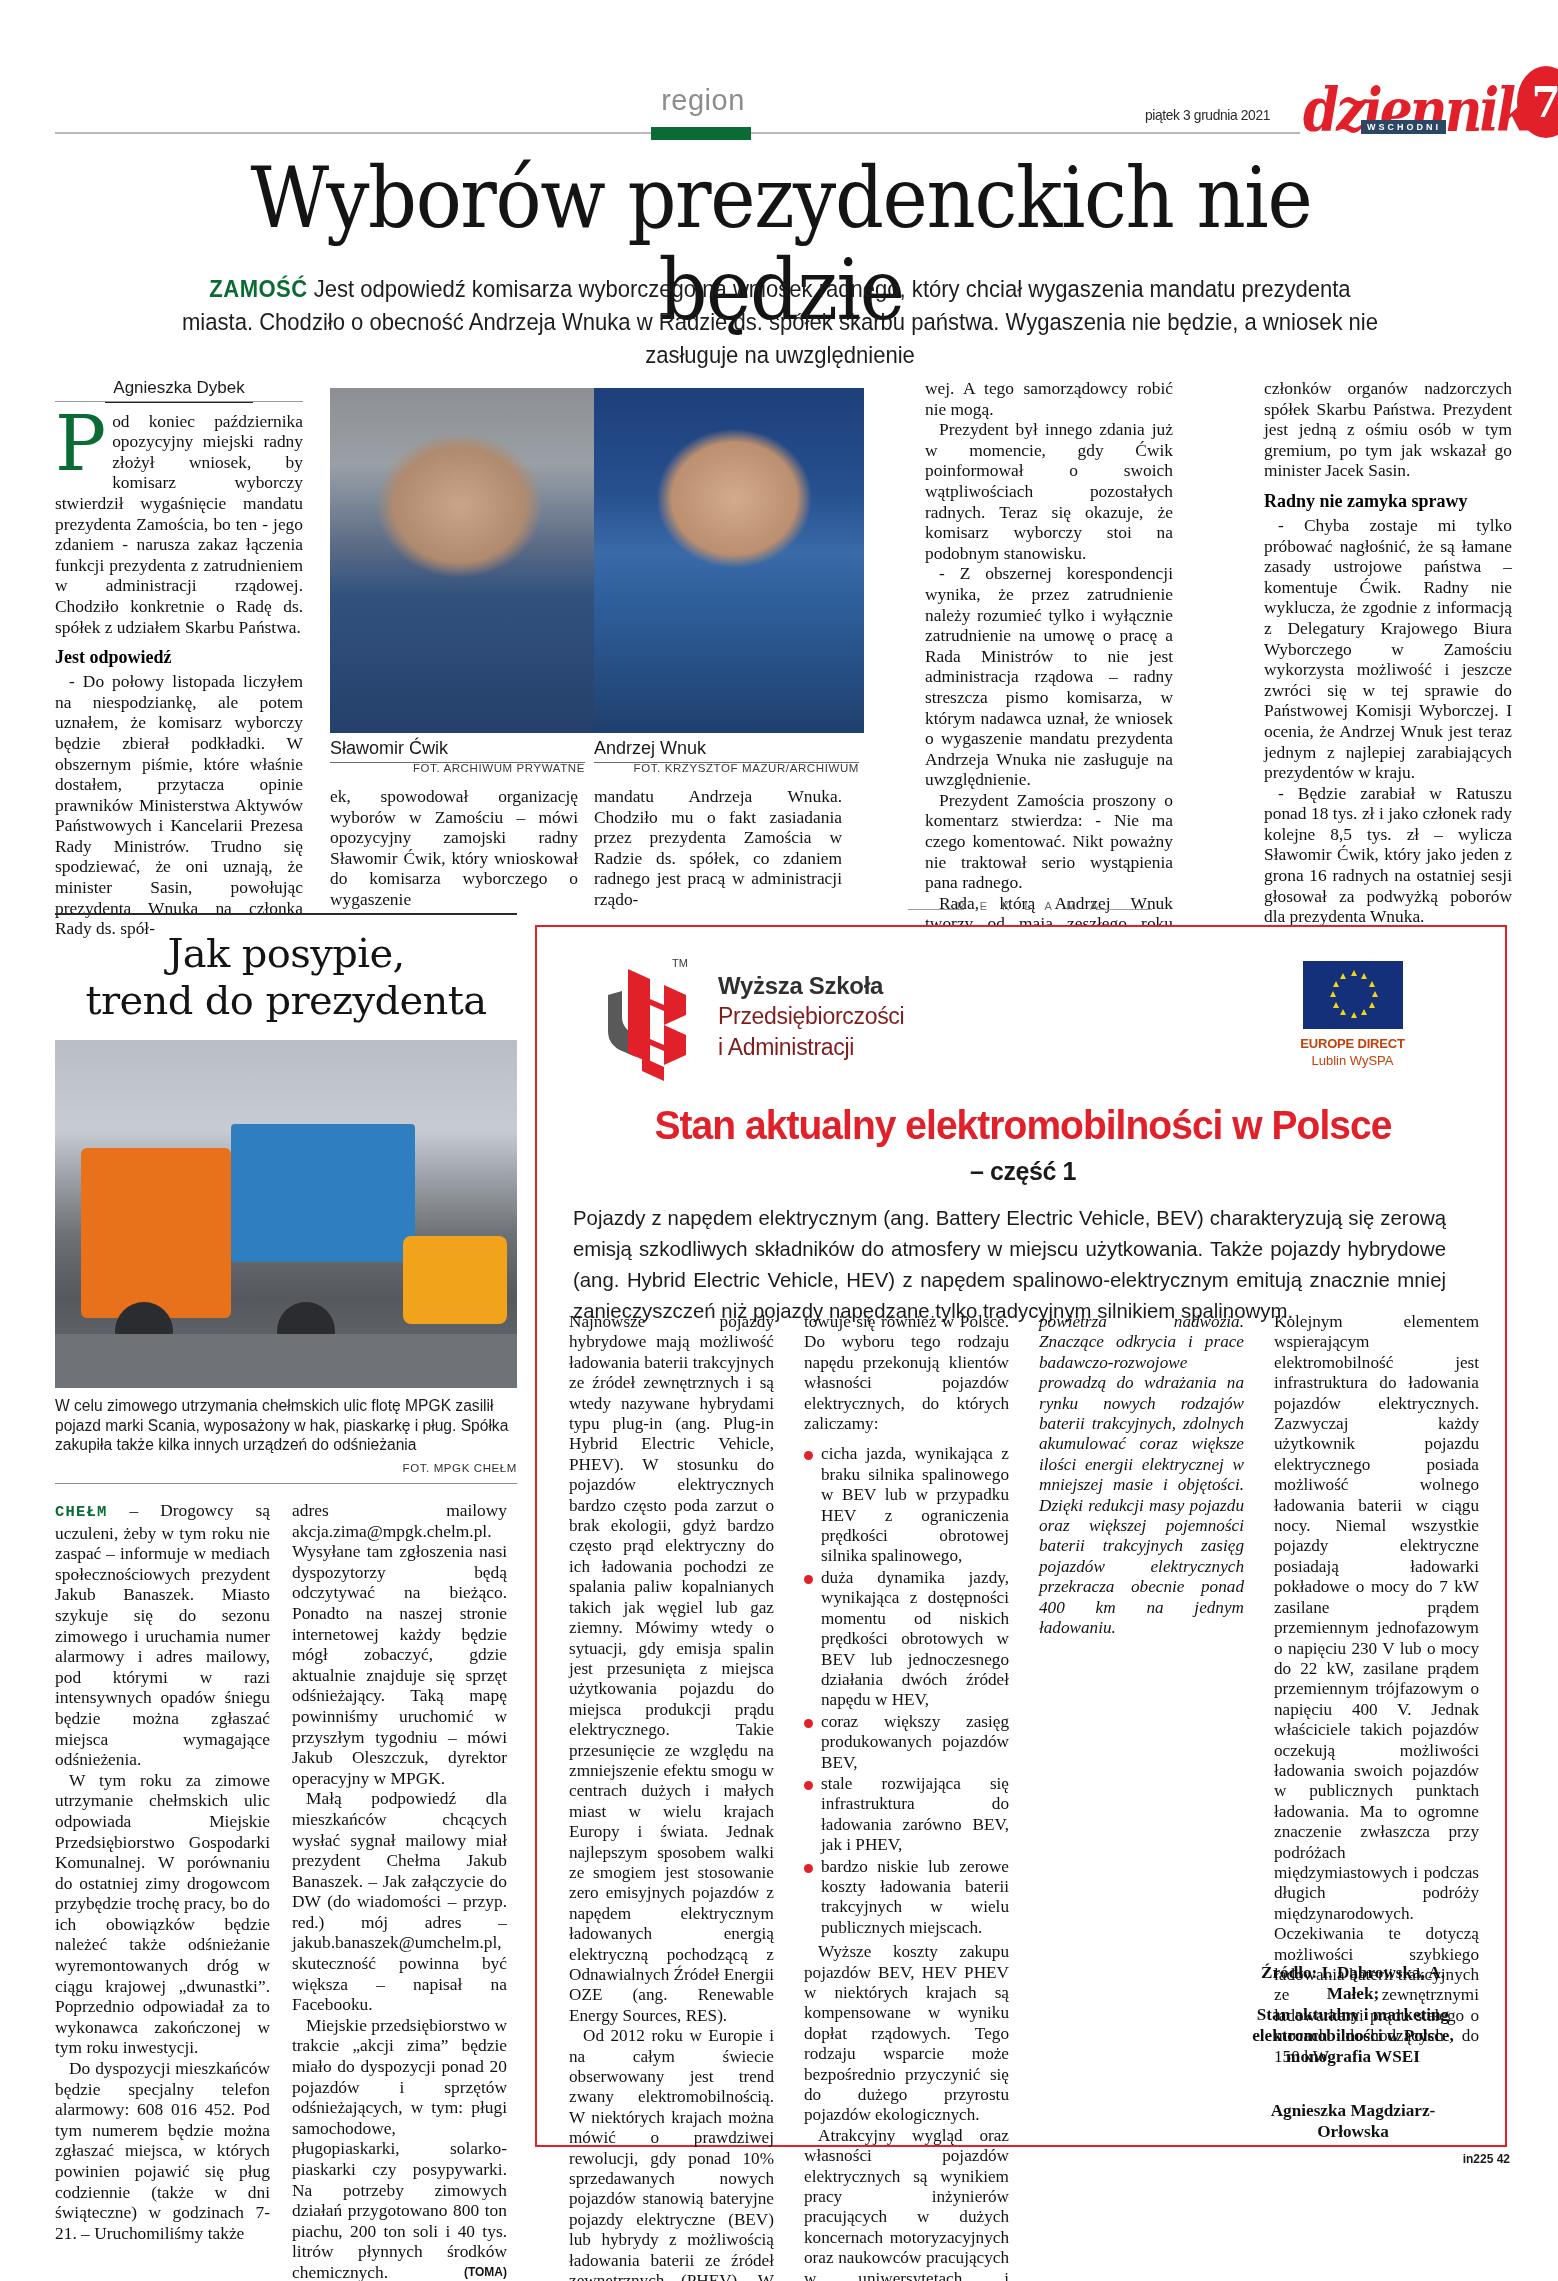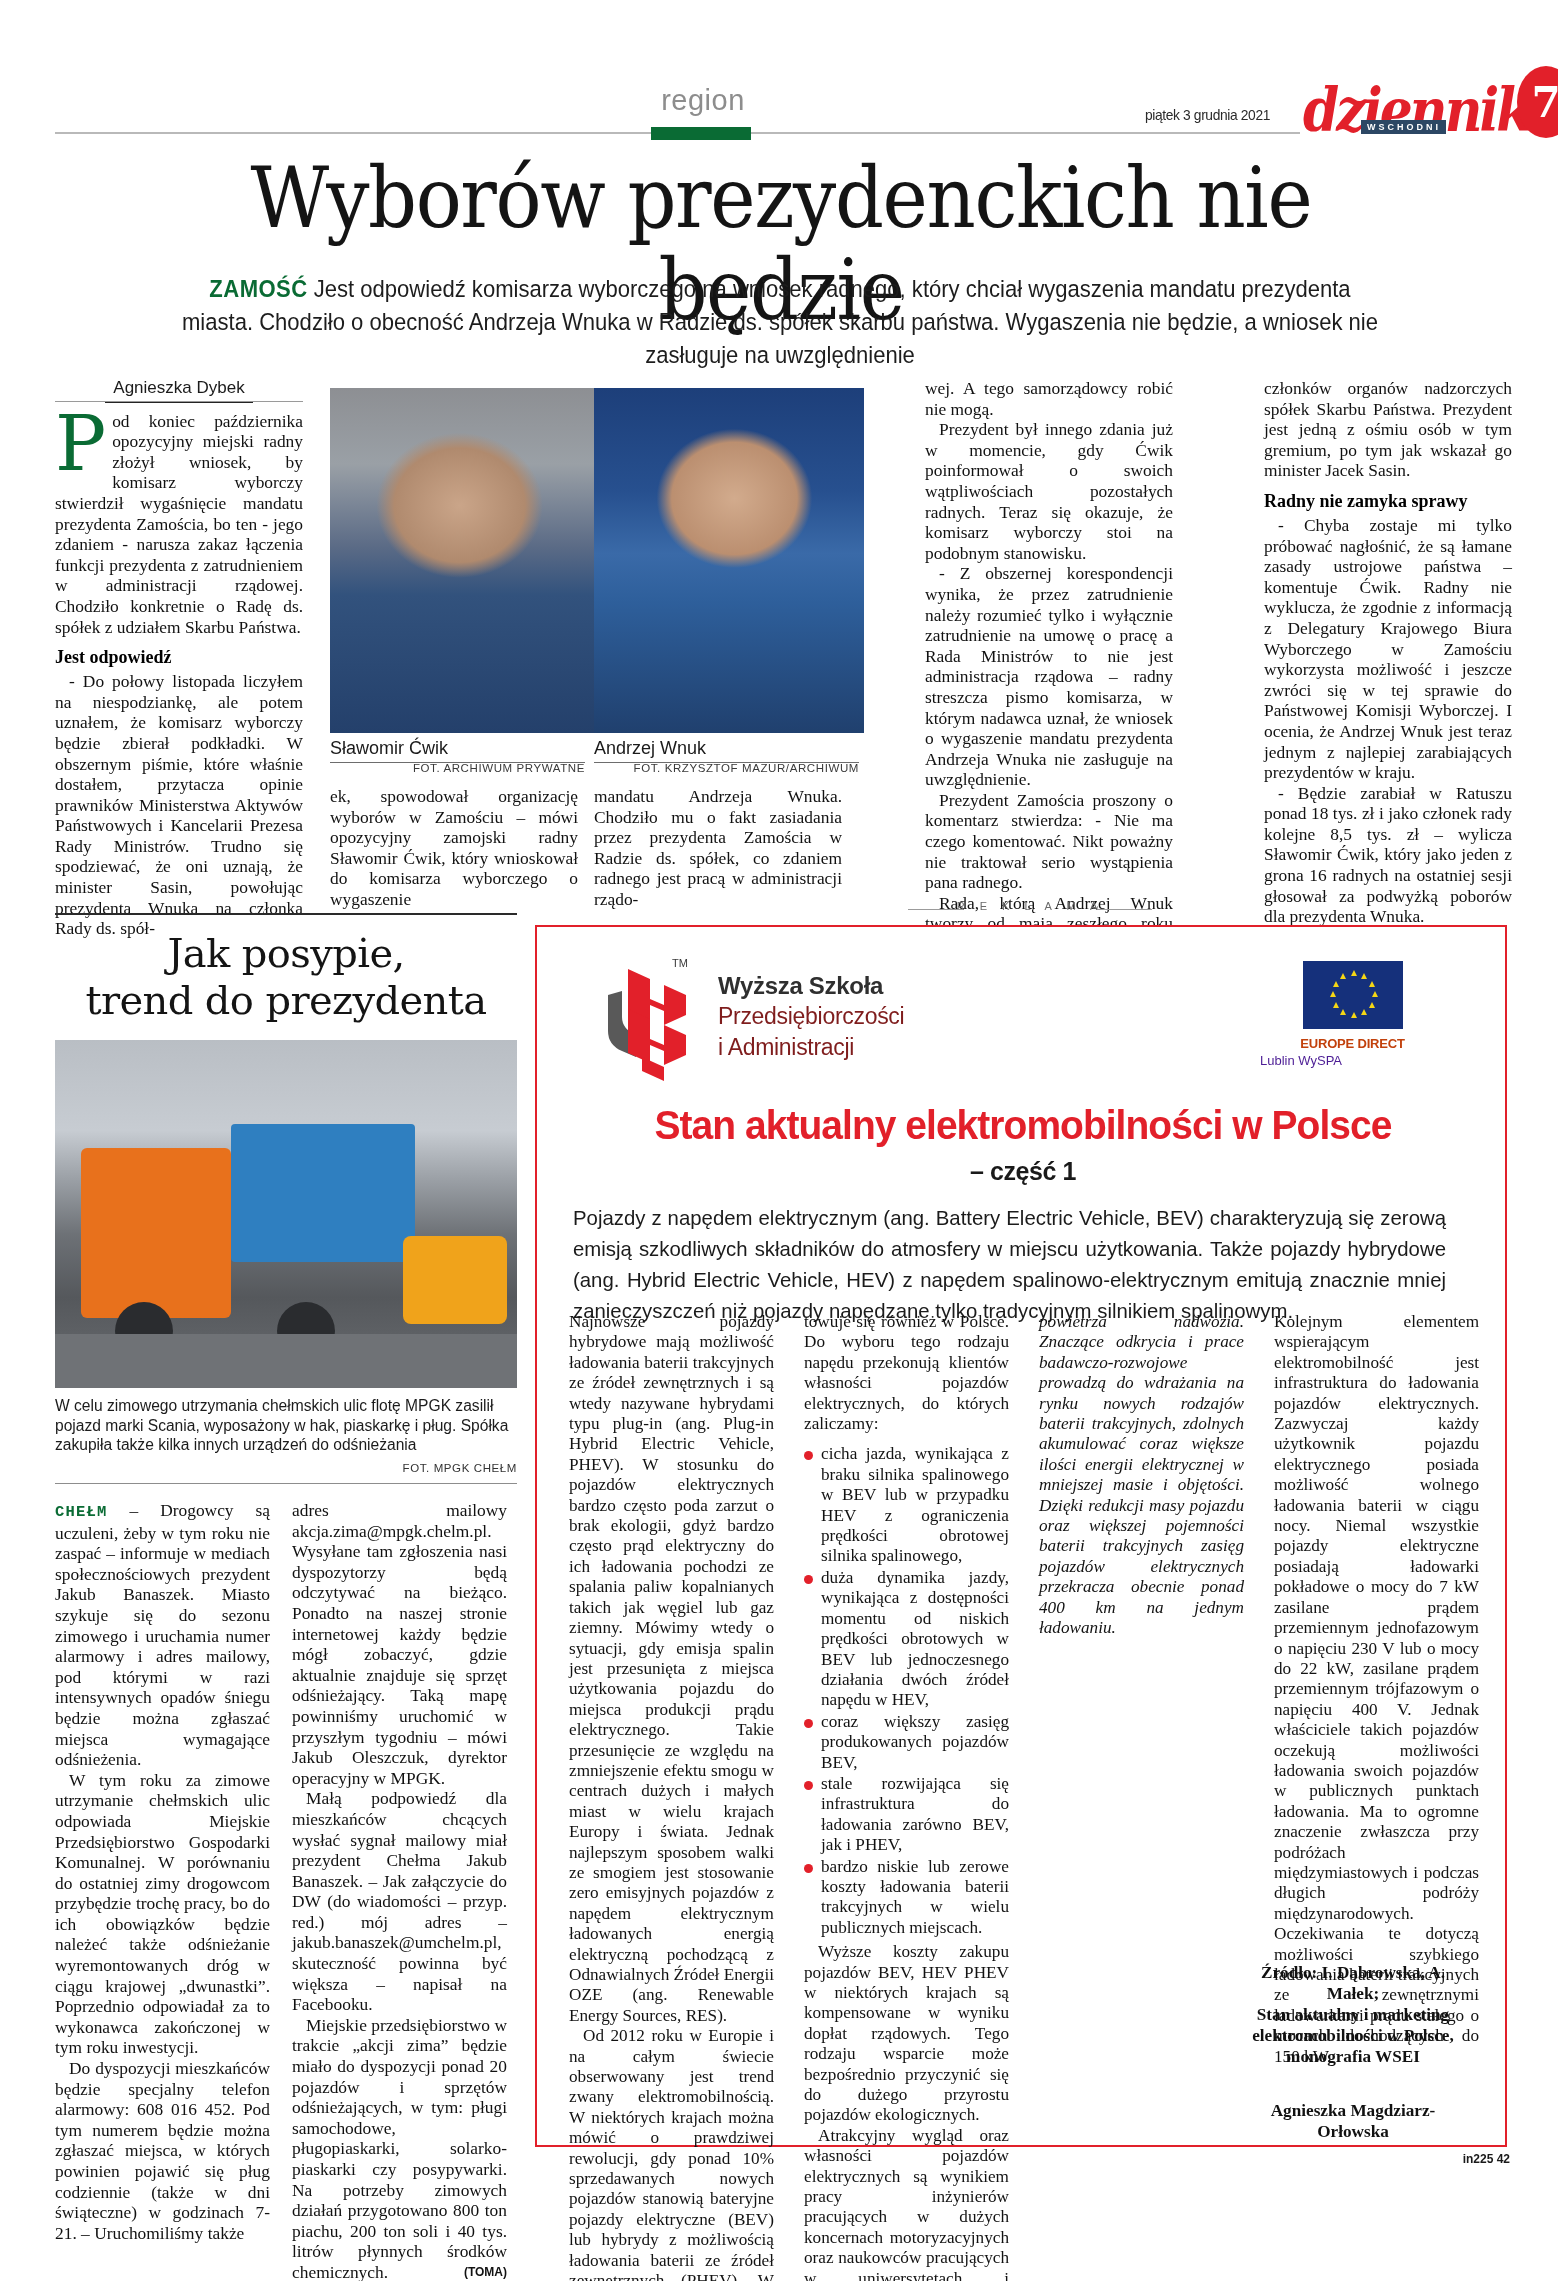--- a/index.html
+++ b/index.html
@@ -151,21 +151,21 @@
   .wsei-mark { position:absolute; left:0; top:6px; width:106px; height:118px; }
   .wsei-tm { position:absolute; left:70px; top:-2px; font-family:"Liberation Sans", sans-serif; font-size:11px; color:#3b3b3b; }
   .wsei-txt { position:absolute; left:116px; top:12px; font-family:"Liberation Sans", sans-serif; color:#3d3d3d; }
   .wsei-txt .l1 { font-size:24px; font-weight:bold; color:#2f2f2f; line-height:30px; letter-spacing:-.3px;}
   .wsei-txt .l2, .wsei-txt .l3 { font-size:23px; line-height:31px; color:#7f1d1d; letter-spacing:-.3px;}
 
   .eu-block { position:absolute; left:723px; top:34px; width:185px; }
   .eu-flag { width:100px; height:68px; background:#15307b; position:relative; margin:0 auto; }
   .eu-star { position:absolute; width:0; height:0; border-left:3.4px solid transparent; border-right:3.4px solid transparent; border-bottom:6.6px solid #f5d615; }
   .eu-cap1 { text-align:center; font-family:"Liberation Sans", sans-serif; font-weight:bold; font-size:13px; color:#c2410c; margin-top:7px; letter-spacing:-.2px;}
-  .eu-cap2 { font-family:"Liberation Sans", sans-serif; font-size:13px; color:#4c1d95; margin-top:2px; }
+  .eu-cap2 { text-align:center; font-family:"Liberation Sans", sans-serif; font-size:13px; color:#c2410c; margin-top:2px; }
 
   .ad-title {
     position:absolute; left:20px; top:175px; width:932px; text-align:center;
     font-family:"Liberation Sans", sans-serif; font-weight:bold; font-size:41px;
     color:#e2202a; letter-spacing:-1px; transform:scaleX(.95); transform-origin:center top;
   }
   .ad-subtitle {
     position:absolute; left:20px; top:230px; width:932px; text-align:center;
     font-family:"Liberation Sans", sans-serif; font-weight:bold; font-size:25px;
     color:#1a1a1a; letter-spacing:-.4px;

